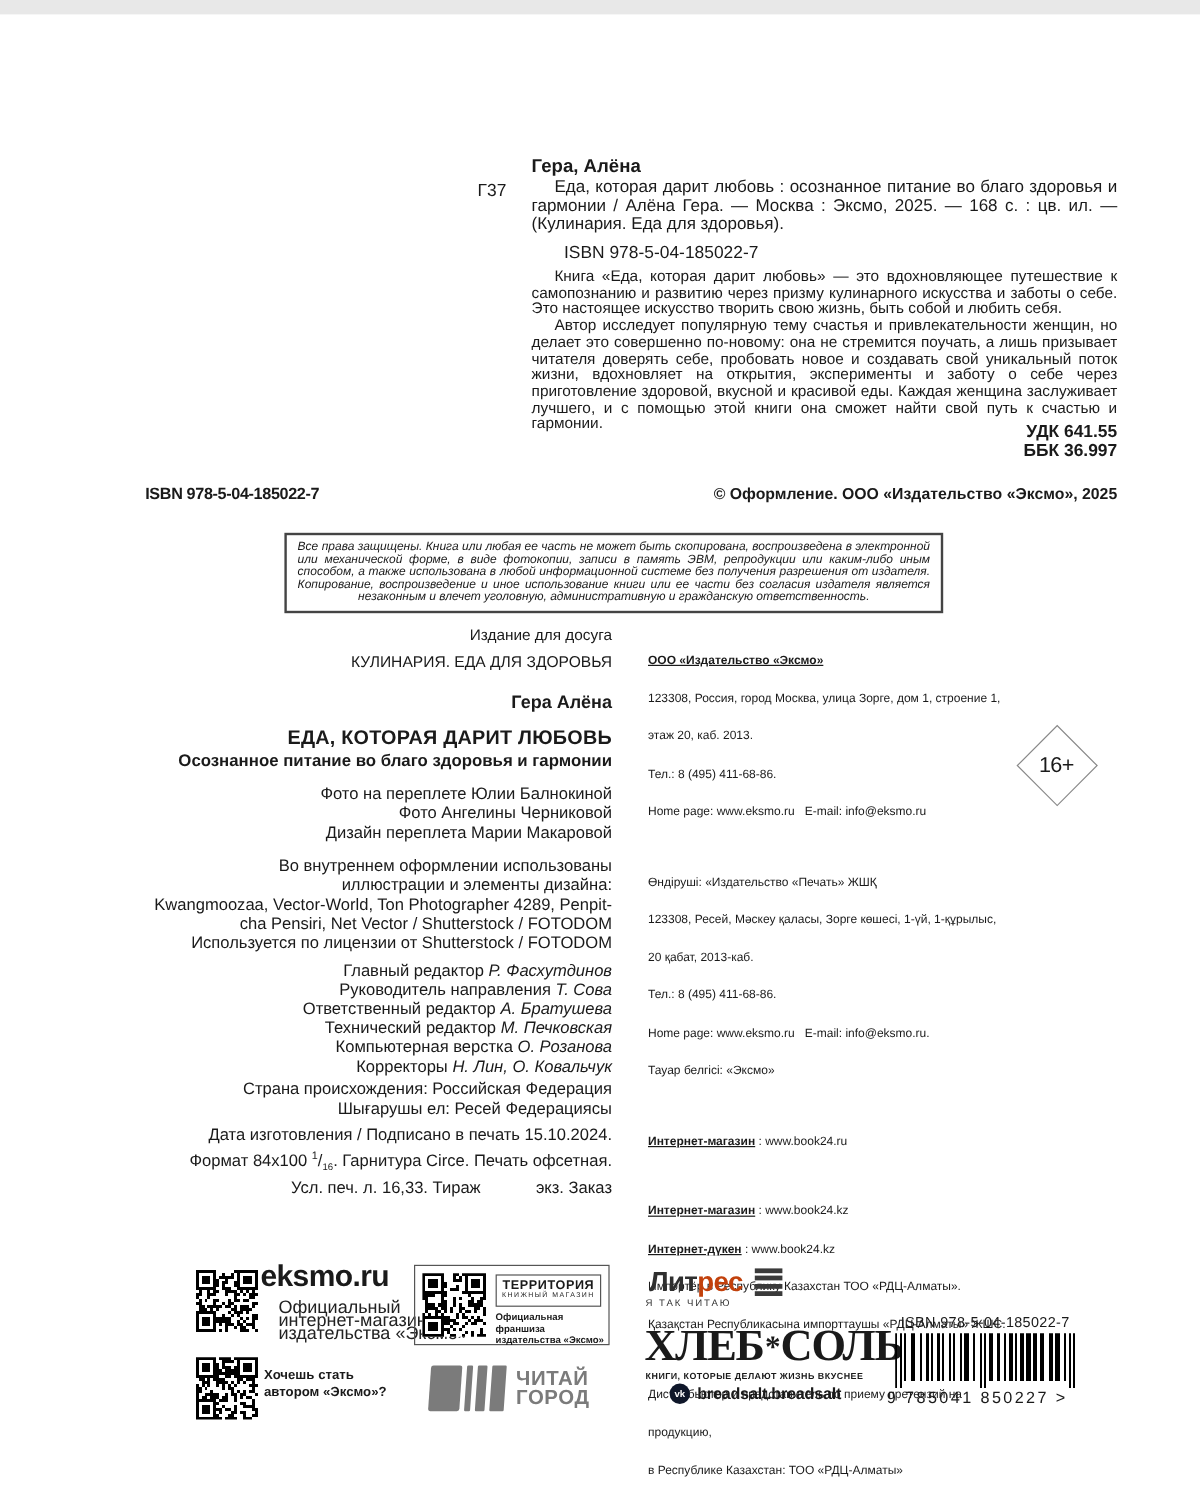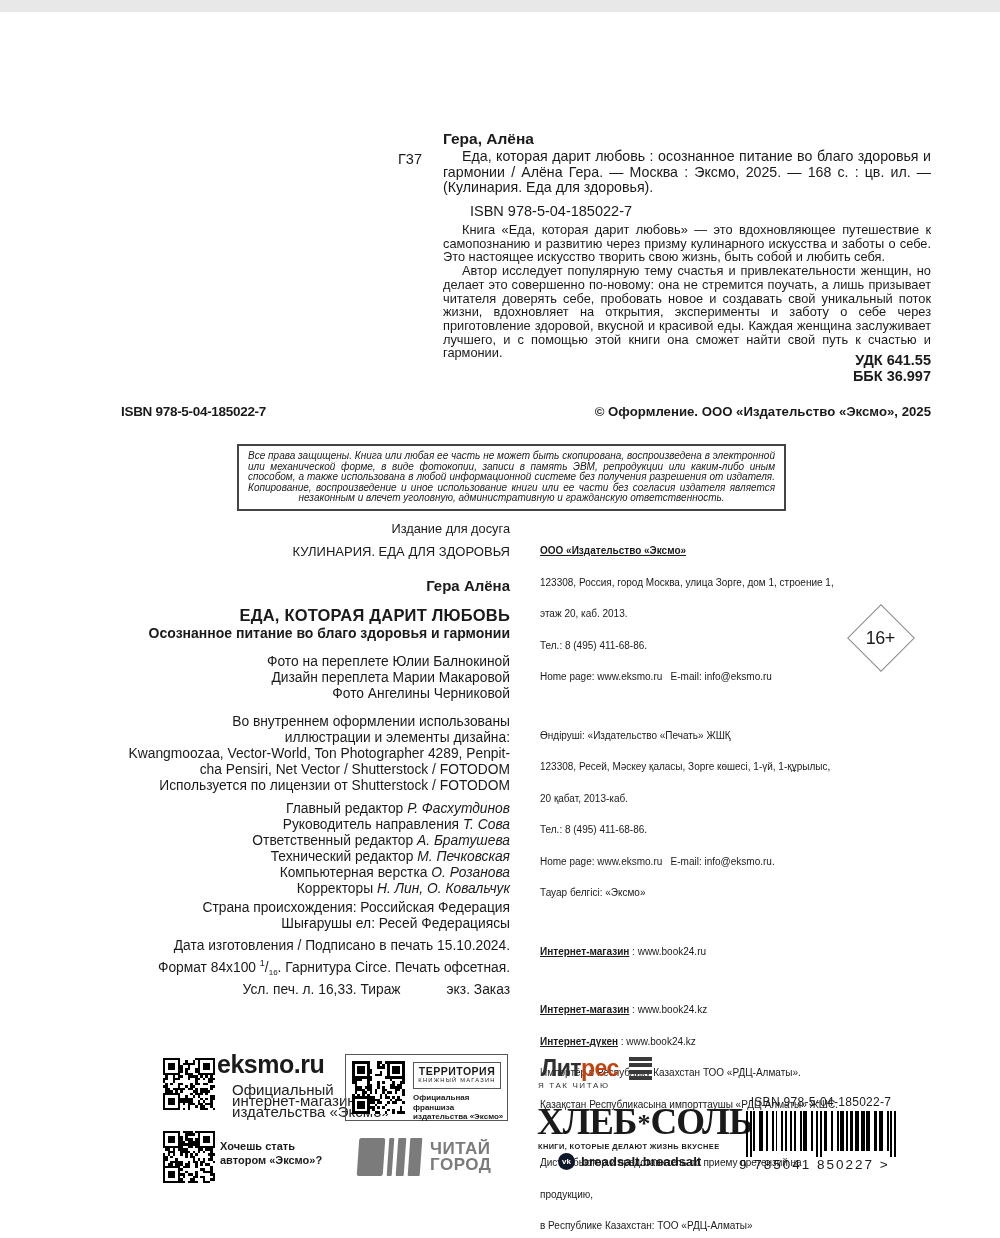--- a/index.html
+++ b/index.html
@@ -112,22 +112,22 @@
   <div class="abs legal-box">Все права защищены. Книга или любая ее часть не может быть скопирована, воспроизведена в электронной или механической форме, в виде фотокопии, записи в память ЭВМ, репродукции или каким-либо иным способом, а  также использована в любой информационной системе без получения разрешения от издателя. Копирование, воспроизведение и иное использование книги или ее части без согласия издателя является незаконным и влечет уголовную, административную и гражданскую ответственность.</div>
 
   <div class="abs left-col">
     <div class="sm">Издание для досуга</div>
     <div class="series">КУЛИНАРИЯ. ЕДА ДЛЯ ЗДОРОВЬЯ</div>
     <div class="author">Гера Алёна</div>
     <div class="title">ЕДА, КОТОРАЯ ДАРИТ ЛЮБОВЬ</div>
     <div class="subtitle">Осознанное питание во благо здоровья и гармонии</div>
     <div class="credits">
       <div>Фото на переплете Юлии Балнокиной</div>
+      <div>Фото Ангелины Черниковой</div>
       <div>Дизайн переплета Марии Макаровой</div>
-      <div>Фото Ангелины Черниковой</div>
     </div>
     <div class="design">
       <div>Во внутреннем оформлении использованы</div>
       <div>иллюстрации и элементы дизайна:</div>
       <div>Kwangmoozaa, Vector-World, Ton Photographer 4289, Penpit-</div>
       <div>cha Pensiri, Net Vector / Shutterstock / FOTODOM</div>
       <div>Используется по лицензии от Shutterstock / FOTODOM</div>
     </div>
     <div class="staff">
       <div><span>Главный редактор</span> <i>Р. Фасхутдинов</i></div>

